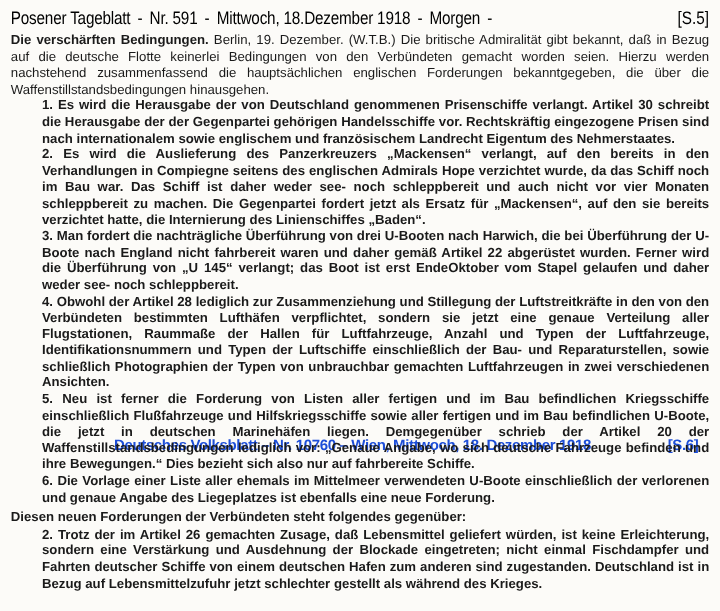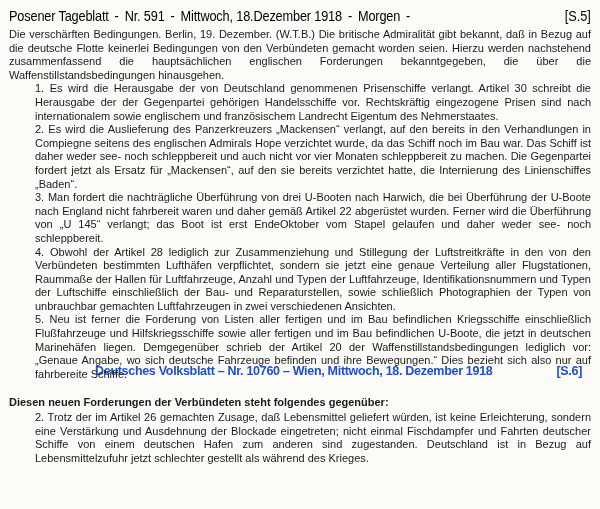--- a/index.html
+++ b/index.html
@@ -31,25 +31,25 @@
   .masthead{
     display:flex;justify-content:space-between;align-items:baseline;
     font-weight:normal;font-size:15px;color:#000;
     margin:2px 0 4px 0;
   }
   .m-left{display:inline-block;transform:scaleX(.85);transform-origin:0 50%;
     white-space:nowrap;letter-spacing:-.2px;}
   .m-right{display:inline-block;transform:scaleX(.85);transform-origin:100% 50%;}
   .m-sep{padding:0 7px;}
   .para{text-align:justify;font-size:11px;line-height:13.6px;}
-  .indent{padding-left:26px;}
-  .lead{font-weight:normal;}
+  .indent{padding-left:26px;font-weight:bold;}
+  .lead{font-weight:bold;}
   .subhead{
     font-weight:bold;font-size:11px;line-height:13.6px;
-    margin-top:15px;margin-bottom:1px;
+    margin-top:3px;margin-bottom:1px;
   }
 </style>
 </head>
 <body>
 
 <div class="page">
 
   <div class="ghost-layer">
     <div class="ghost-masthead ghost">
       <span>Deutsches Volksblatt – Nr. 10760 – Wien, Mittwoch, 18. Dezember 1918</span>
@@ -71,18 +71,19 @@
       <span>Berlin, 19. Dezember.</span>
       <span>(W.T.B.)</span>
       <span>Die britische Admiralität gibt bekannt, daß in Bezug auf die deutsche Flotte keinerlei Bedingungen von den Verbündeten gemacht worden seien. Hierzu werden nachstehend zusammenfassend die hauptsächlichen englischen Forderungen bekanntgegeben, die über die Waffenstillstandsbedingungen hinausgehen.</span>
     </div>
 
     <div class="para indent">1. Es wird die Herausgabe der von Deutschland genommenen Prisenschiffe verlangt. Artikel 30 schreibt die Herausgabe der der Gegenpartei gehörigen Handelsschiffe vor. Rechtskräftig eingezogene Prisen sind nach internationalem sowie englischem und französischem Landrecht Eigentum des Nehmerstaates.</div>
     <div class="para indent">2. Es wird die Auslieferung des Panzerkreuzers „Mackensen“ verlangt, auf den bereits in den Verhandlungen in Compiegne seitens des englischen Admirals Hope verzichtet wurde, da das Schiff noch im Bau war. Das Schiff ist daher weder see- noch schleppbereit und auch nicht vor vier Monaten schleppbereit zu machen. Die Gegenpartei fordert jetzt als Ersatz für „Mackensen“, auf den sie bereits verzichtet hatte, die Internierung des Linienschiffes „Baden“.</div>
     <div class="para indent">3. Man fordert die nachträgliche Überführung von drei U-Booten nach Harwich, die bei Überführung der U-Boote nach England nicht fahrbereit waren und daher gemäß Artikel 22 abgerüstet wurden. Ferner wird die Überführung von „U 145“ verlangt; das Boot ist erst EndeOktober vom Stapel gelaufen und daher weder see- noch schleppbereit.</div>
     <div class="para indent">4. Obwohl der Artikel 28 lediglich zur Zusammenziehung und Stillegung der Luftstreitkräfte in den von den Verbündeten bestimmten Lufthäfen verpflichtet, sondern sie jetzt eine genaue Verteilung aller Flugstationen, Raummaße der Hallen für Luftfahrzeuge, Anzahl und Typen der Luftfahrzeuge, Identifikationsnummern und Typen der Luftschiffe einschließlich der Bau- und Reparaturstellen, sowie schließlich Photographien der Typen von unbrauchbar gemachten Luftfahrzeugen in zwei verschiedenen Ansichten.</div>
     <div class="para indent">5. Neu ist ferner die Forderung von Listen aller fertigen und im Bau befindlichen Kriegsschiffe einschließlich Flußfahrzeuge und Hilfskriegsschiffe sowie aller fertigen und im Bau befindlichen U-Boote, die jetzt in deutschen Marinehäfen liegen. Demgegenüber schrieb der Artikel 20 der Waffenstillstandsbedingungen lediglich vor: „Genaue Angabe, wo sich deutsche Fahrzeuge befinden und ihre Bewegungen.“ Dies bezieht sich also nur auf fahrbereite Schiffe.</div>
+    <div class="para indent">6. Die Vorlage einer Liste aller ehemals im Mittelmeer verwendeten U-Boote einschließlich der verlorenen und genaue Angabe des Liegeplatzes ist ebenfalls eine neue Forderung.</div>
 
     <div class="subhead">Diesen neuen Forderungen der Verbündeten steht folgendes gegenüber:</div>
     <div class="para indent">2. Trotz der im Artikel 26 gemachten Zusage, daß Lebensmittel geliefert würden, ist keine Erleichterung, sondern eine Verstärkung und Ausdehnung der Blockade eingetreten; nicht einmal Fischdampfer und Fahrten deutscher Schiffe von einem deutschen Hafen zum anderen sind zugestanden. Deutschland ist in Bezug auf Lebensmittelzufuhr jetzt schlechter gestellt als während des Krieges.</div>
 
   </div>
 </div>
 
 </body></html>

